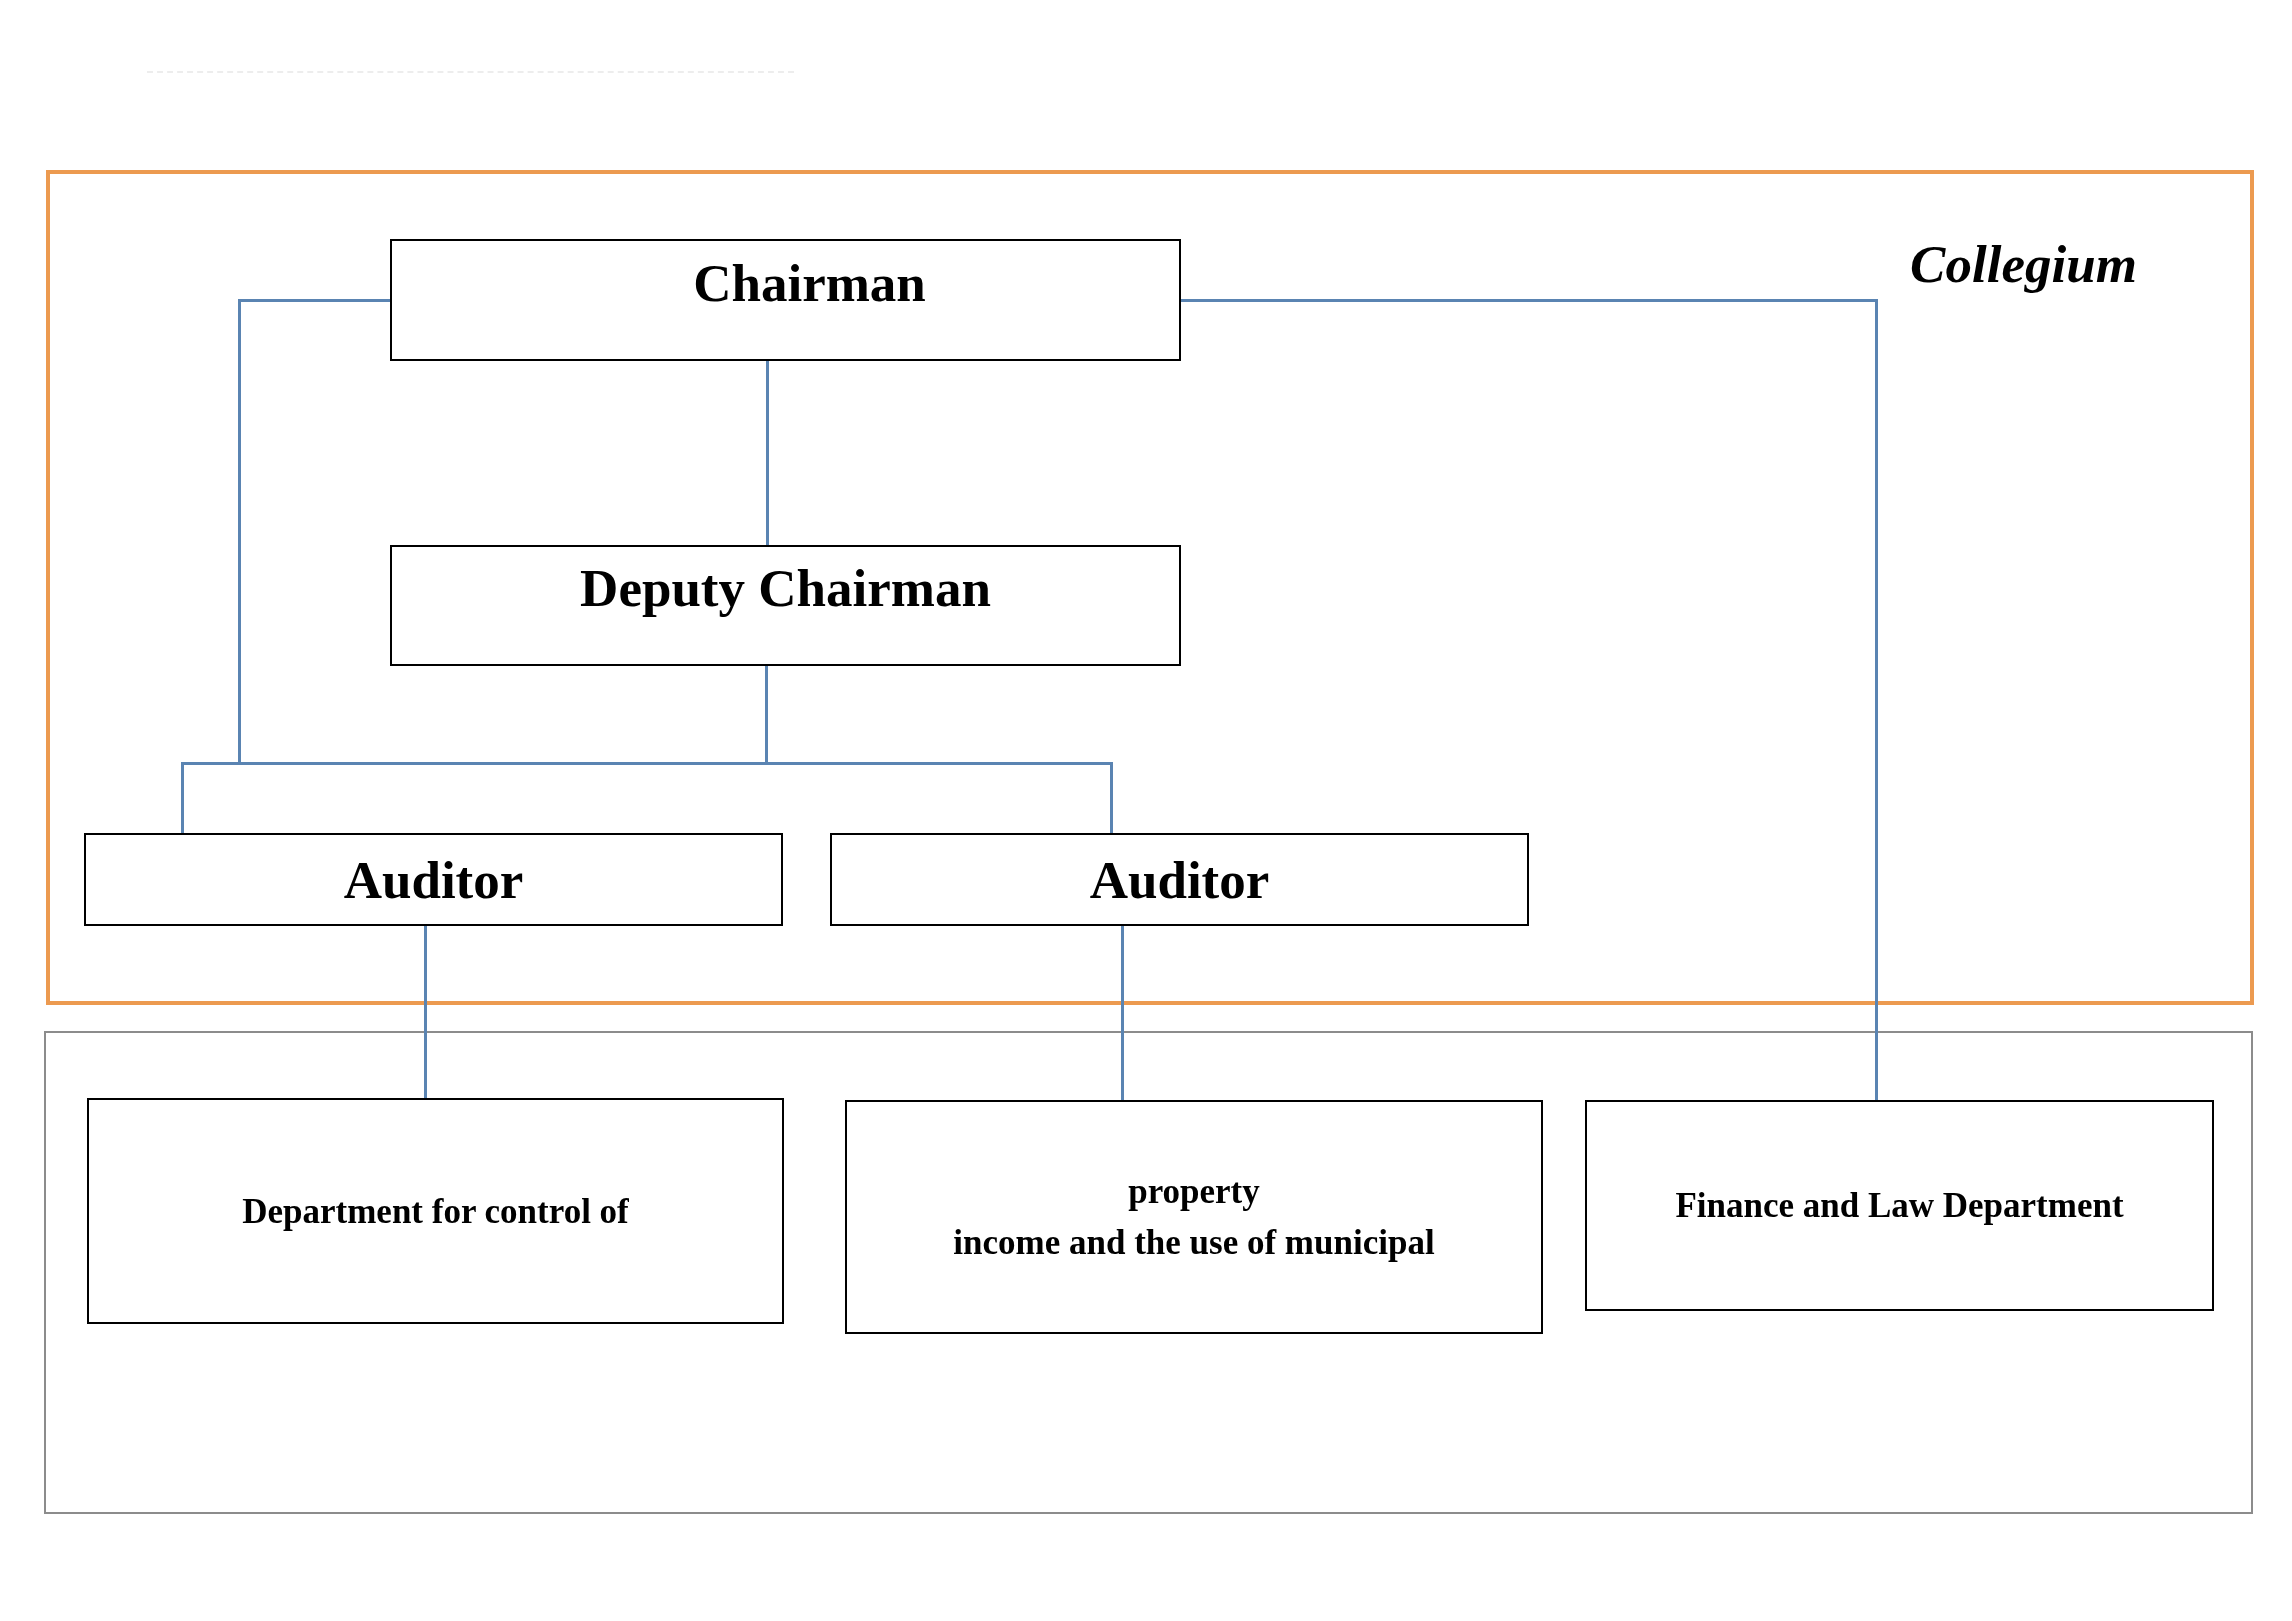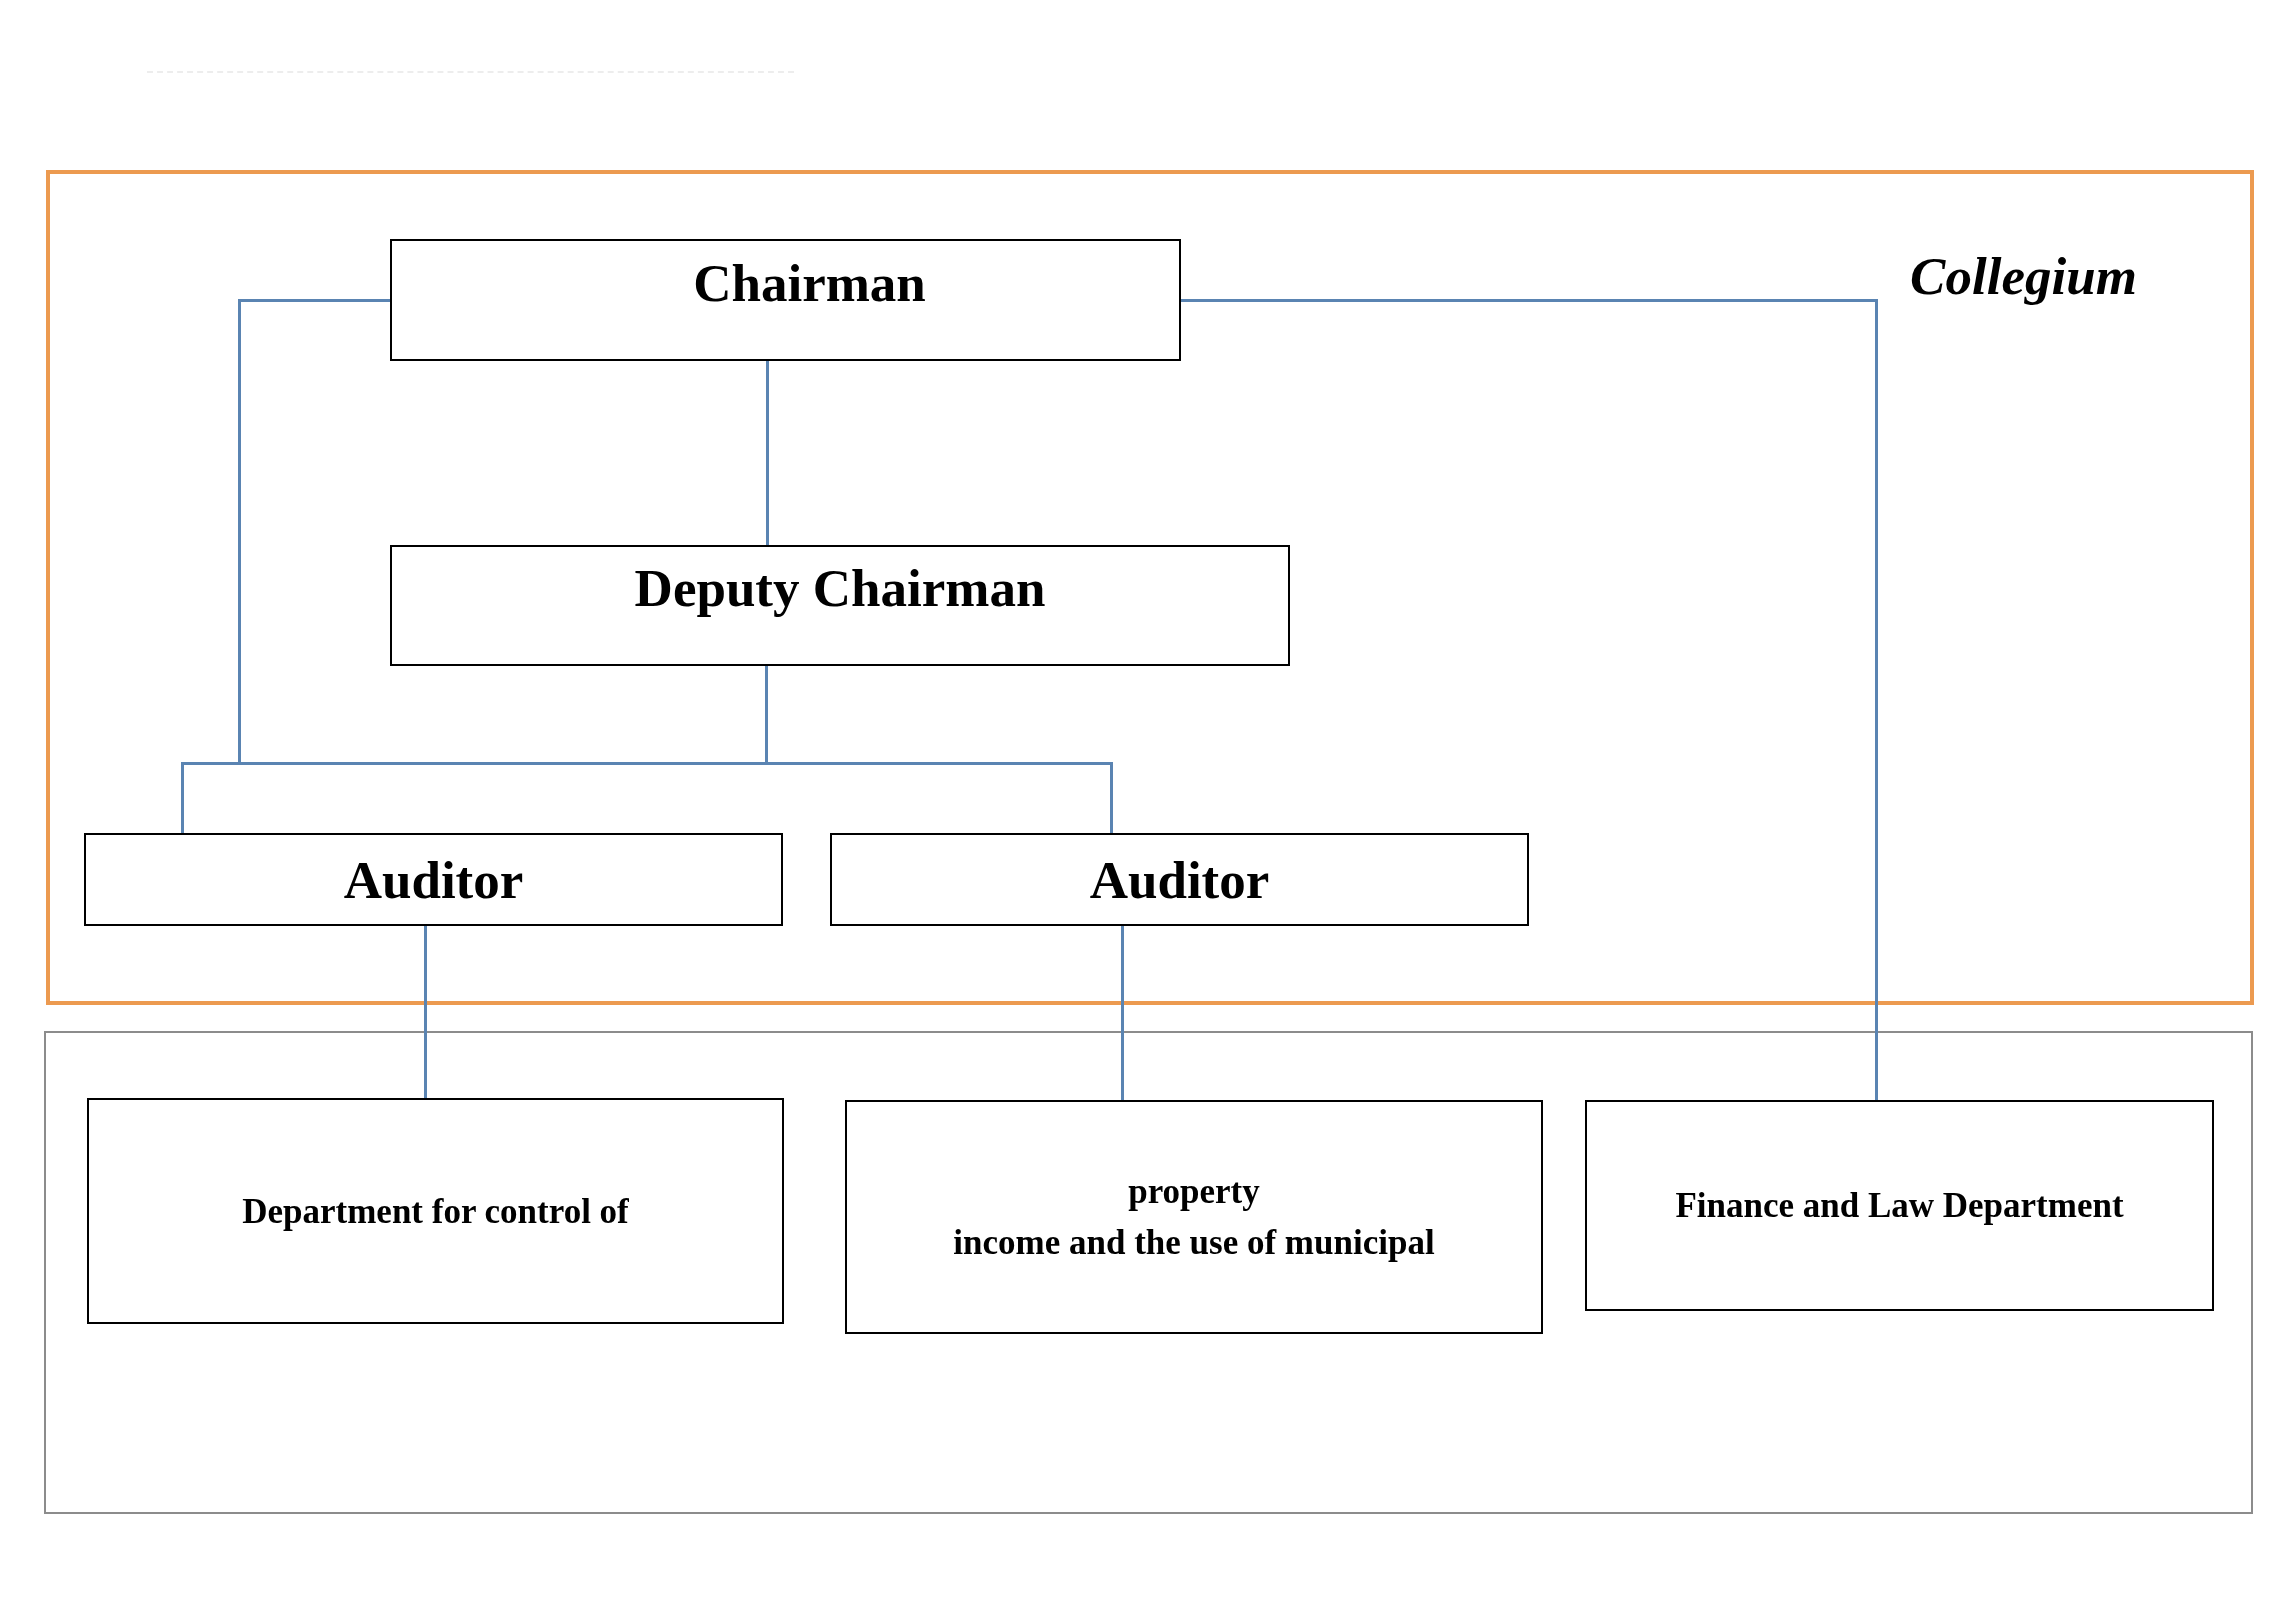--- a/index.html
+++ b/index.html
@@ -26,30 +26,30 @@
   .line.v { width: 2.9px; }
 
   .node {
     position: absolute; box-sizing: border-box;
     background: #ffffff; border: 2.9px solid #000000;
     display: flex; align-items: center; justify-content: center;
     text-align: center; font-weight: bold;
   }
   .node.big { font-size: 53px; }
   .node.chairman   { left: 390px;  top: 239px;  width: 791px; height: 122px; padding-bottom: 35px; padding-left: 48px; }
-  .node.deputy     { left: 390px;  top: 545px;  width: 900px; height: 121px; padding-bottom: 35px; }
+  .node.deputy     { left: 390px;  top: 545px;  width: 791px; height: 121px; padding-bottom: 35px; }
   .node.auditor-l  { left: 84px;   top: 833px;  width: 699px; height: 93px; }
   .node.auditor-r  { left: 830px;  top: 833px;  width: 699px; height: 93px; }
   .node.dept { font-size: 35px; line-height: 51px; }
   .node.dept1 { left: 87px;   top: 1098px; width: 697px; height: 226px; }
   .node.dept2 { left: 845px;  top: 1100px; width: 698px; height: 234px; }
   .node.dept3 { left: 1585px; top: 1100px; width: 629px; height: 211px; }
 
   .collegium-label {
-    position: absolute; left: 1862px; top: 246px; width: 323px;
+    position: absolute; left: 1862px; top: 234px; width: 323px;
     text-align: center; font-size: 53px; font-weight: bold; font-style: italic;
   }
 </style>
 </head>
 <body>
 
 <div class="canvas">
 
   <div class="artifact"></div>
 

